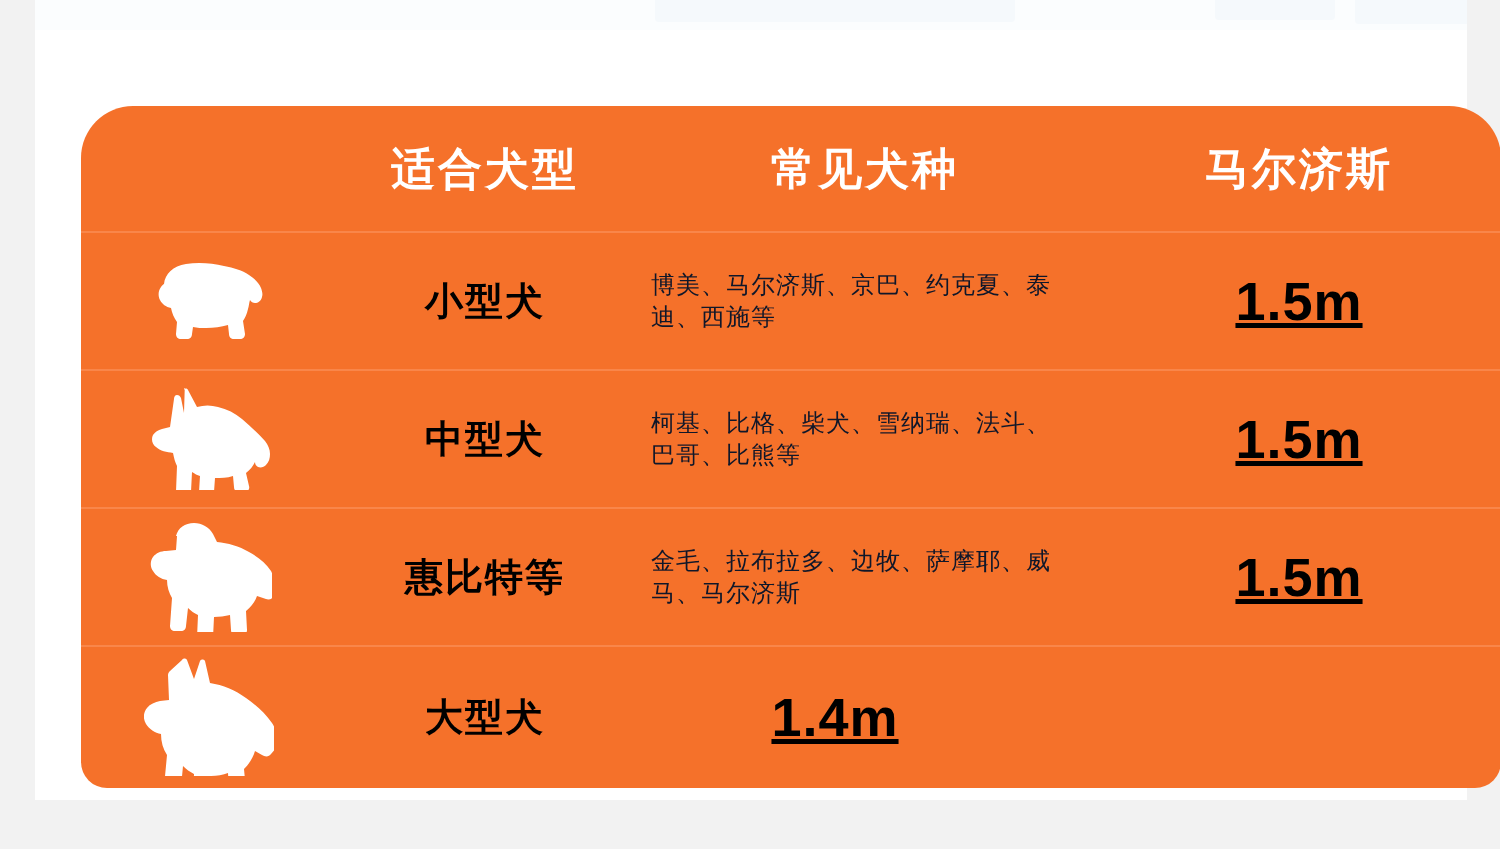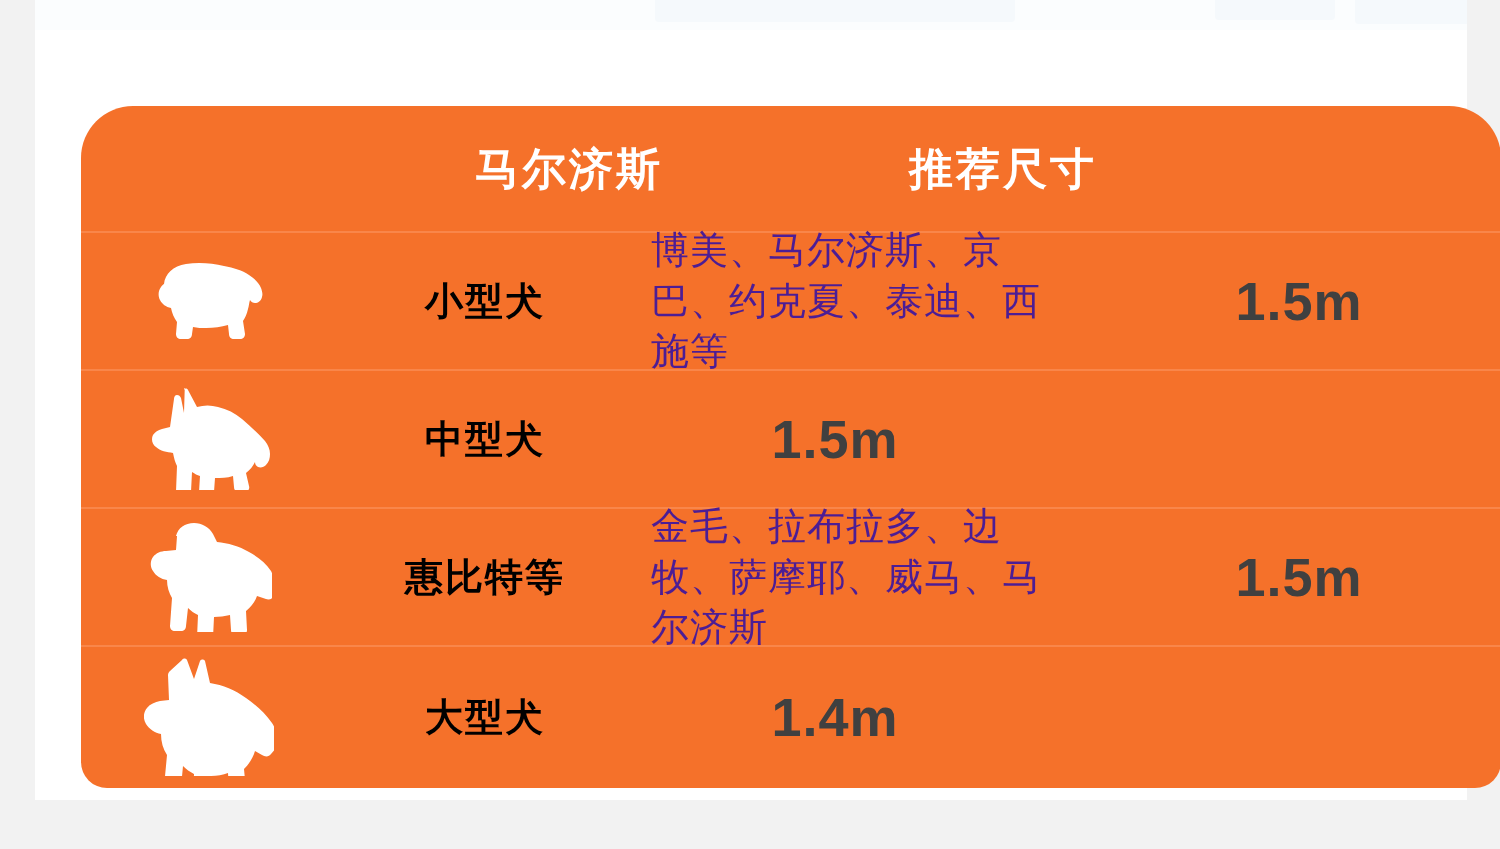--- a/index.html
+++ b/index.html
@@ -109,32 +109,33 @@
   }
   .type-text {
     color: #000000;
     font-size: 38px;
     font-weight: bold;
     letter-spacing: 2px;
     line-height: 1;
     white-space: nowrap;
   }
   .breeds-text {
-    color: #4c1d95;
-    font-size: 38px;
+    color: #0f172a;
+    font-size: 24px;
     line-height: 1.34;
     letter-spacing: 1px;
     max-width: 400px;
   }
   .size-text {
-    color: #404040;
+    color: #000000;
     font-size: 54px;
     font-weight: bold;
     letter-spacing: 1px;
     line-height: 1;
+    text-decoration: underline;
   }
 
   .dog-icon {
     display: block;
   }
   .dog-icon svg { display: block; }
 </style>
 </head>
 <body>
 
@@ -143,25 +144,28 @@
   <div class="top-ghost">
     <div class="ghost-blob gb1"></div>
     <div class="ghost-blob gb2"></div>
     <div class="ghost-blob gb3"></div>
   </div>
 
   <div class="card">
 
     <div class="row header-row">
       <div class="col-icon"></div>
+      <div class="col-type">
+        <span class="head-text">适合犬型</span>
+      </div>
       <div class="col-breeds" style="justify-content:center;padding-left:0;">
+        <span class="head-text">常见犬种</span>
+      </div>
+      <div class="col-size">
         <span class="head-text">马尔济斯</span>
-      </div>
-      <div class="col-size">
-        <span class="head-text">推荐尺寸</span>
       </div>
     </div>
 
     <div class="row data-row">
       <div class="col-icon">
         <span class="dog-icon">
           <svg width="118" height="86" viewBox="0 0 118 86" aria-hidden="true">
             <path fill="#ffffff" d="M14 26c1-10 9-18 22-20 12-2 26-1 38 2 10 2 18 4 25 9 6 4 10 8 12 13 1 3 2 6 1 9-1 4-4 6-7 6-2 0-4-1-5-3-1 3-1 6-2 9-1 5-3 9-5 12l2 13c0 3-2 5-5 5h-6c-3 0-5-2-5-5l-1-9c-7 2-14 3-22 3-4 0-9 0-13-1l-1 7c0 3-2 5-5 5h-6c-3 0-5-2-5-5l1-12c-3-4-5-9-6-14-5-1-9-4-11-8-2-4-2-9 1-13 1-2 3-3 4-4z"></path>
           </svg>
         </span>
@@ -181,20 +185,23 @@
       <div class="col-icon">
         <span class="dog-icon">
           <svg width="122" height="102" viewBox="0 0 122 102" aria-hidden="true">
             <path fill="#ffffff" d="M36 2c1-2 3-2 4 0l9 17c7-2 14-2 21 0 9 2 17 6 24 12 8 7 16 14 23 22 3 4 5 8 5 13 0 4-1 8-4 11-2 2-5 3-8 2-2-1-3-3-3-5-2 4-5 8-9 11l3 13c1 3-1 6-5 6h-5c-3 0-5-2-5-5l-1-11c-6 2-12 2-18 2l-1 14c0 3-2 5-5 5h-5c-3 0-5-2-5-5l1-16c-3-1-5-2-8-4l-1 20c0 3-2 5-5 5h-5c-3 0-5-2-5-5l1-26c-2-4-3-8-4-13-6-1-13-2-17-6-4-3-5-8-3-12 2-3 5-5 9-6l8-2 4-28c0-2 1-4 3-4 2 0 3 1 4 3l3 15 1-33z"></path>
           </svg>
         </span>
       </div>
       <div class="col-type">
         <span class="type-text">中型犬</span>
       </div>
+      <div class="col-breeds">
+        <span class="breeds-text">柯基、比格、柴犬、雪纳瑞、法斗、巴哥、比熊等</span>
+      </div>
       <div class="col-size">
         <span class="size-text">1.5m</span>
       </div>
     </div>
 
     <div class="row data-row">
       <div class="col-icon">
         <span class="dog-icon">
           <svg width="126" height="110" viewBox="0 0 126 110" aria-hidden="true">
             <path fill="#ffffff" d="M30 14c2-8 9-13 18-13 8 0 15 4 19 11l4 8c11 1 22 4 32 10 9 5 17 11 22 19 2 4 3 8 2 12l6-8c1-2 4-2 5 0 1 2 1 4 0 6l-10 15c-2 3-5 4-8 3l-9-3c-2 6-6 11-11 15l1 19c0 3-2 5-5 5h-6c-3 0-5-2-5-5l-1-15c-5 1-11 2-16 2l-1 21c0 3-2 5-5 5h-6c-3 0-5-2-5-5l1-23c-4-2-7-4-10-7l-2 18c0 3-2 5-5 5h-6c-3 0-5-2-5-5l2-28c-3-5-5-11-5-18-6-1-11-4-14-9-3-4-3-10 0-14 3-4 8-6 13-6l10-1 1-14z"></path>

